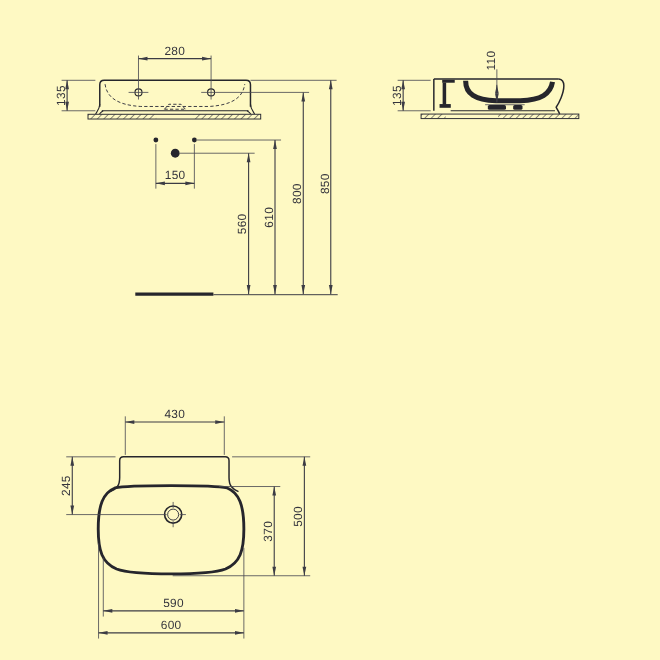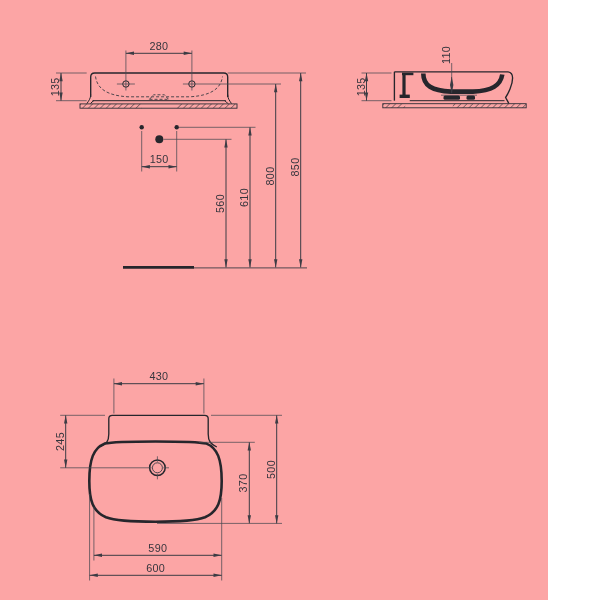--- a/index.html
+++ b/index.html
@@ -1,16 +1,16 @@
 <!DOCTYPE html>
 <html><head>
 <meta charset="utf-8">
 <style>
   html,body{margin:0;padding:0;background:#ffffff;}
-  .stage{width:548px;height:600px;position:relative;background:#fca5a5;overflow:hidden;}
+  .stage{width:600px;height:600px;position:relative;background:#fef9c3;overflow:hidden;}
   svg{display:block;}
   text{font-family:"Liberation Sans", sans-serif;font-size:10.8px;fill:#35353d;letter-spacing:0.3px;}
   .dimline{stroke:#3c3c44;stroke-width:1;fill:none;}
   .extline{stroke:#4a4a52;stroke-width:0.75;fill:none;}
   .outline{stroke:#26262c;stroke-width:1.35;fill:none;}
   .outline-thin{stroke:#26262c;stroke-width:1;fill:none;}
   .hidden-line{stroke:#3c3c44;stroke-width:0.9;fill:none;stroke-dasharray:3 2;}
   .thick-band{stroke:#26262c;stroke-width:4.6;fill:none;}
   .solid{fill:#26262c;stroke:none;}
 </style>

